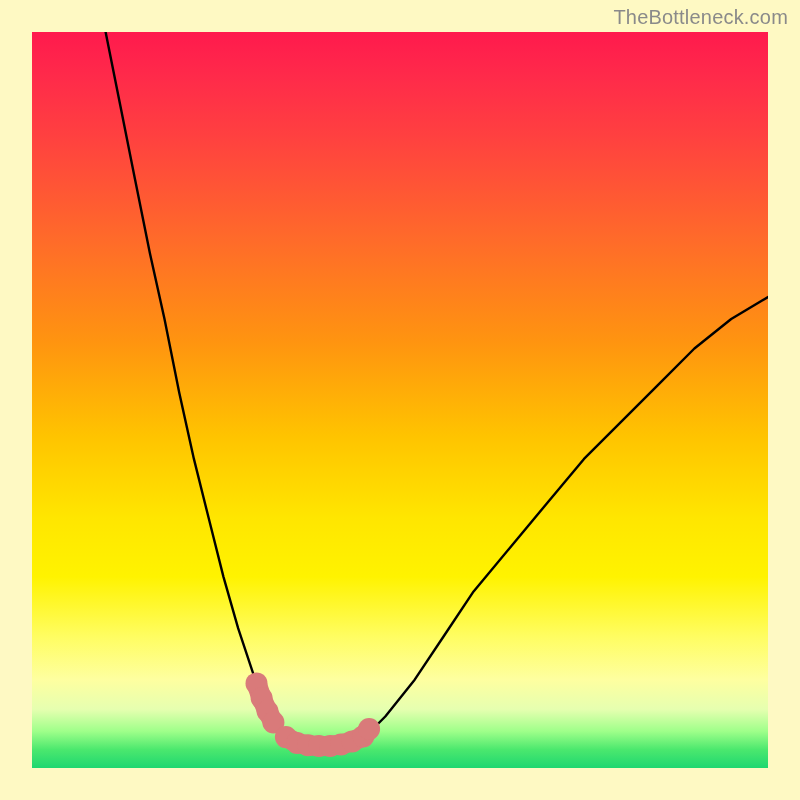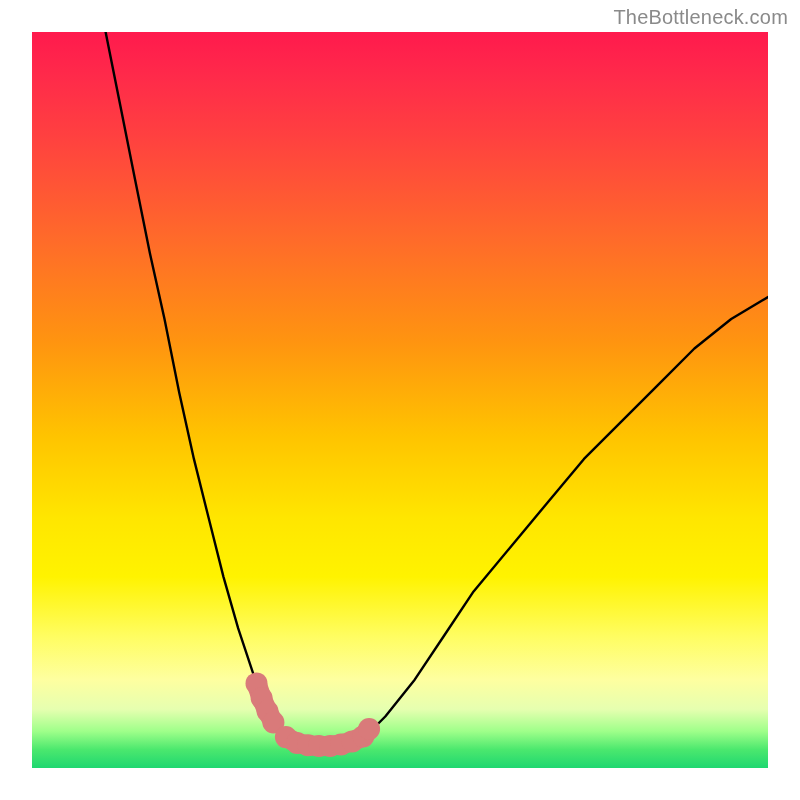--- a/index.html
+++ b/index.html
@@ -10,21 +10,21 @@
     background: #000;
     overflow: hidden;
     font-family: Arial, Helvetica, sans-serif;
   }
   .frame {
     position: absolute;
     left: 0;
     top: 0;
     width: 800px;
     height: 800px;
-    background: #ffffff;
+    background: #fef9c3;
   }
   .plot {
     position: absolute;
     left: 32px;
     top: 32px;
     width: 736px;
     height: 736px;
     
     background: linear-gradient(
       to bottom,

